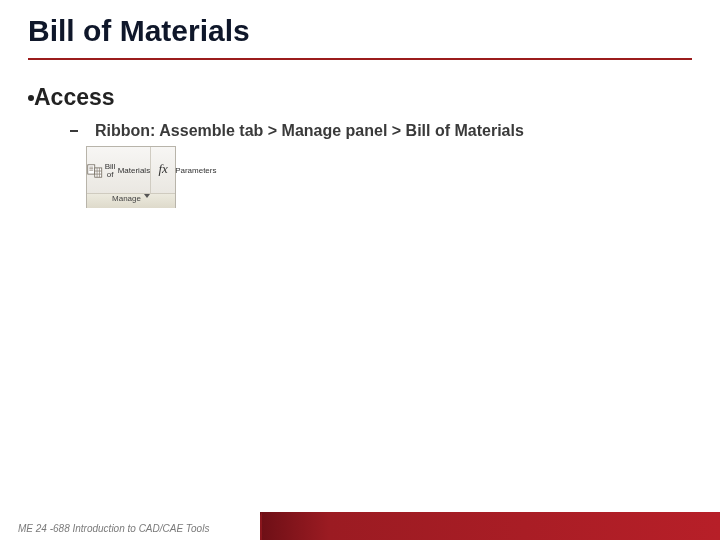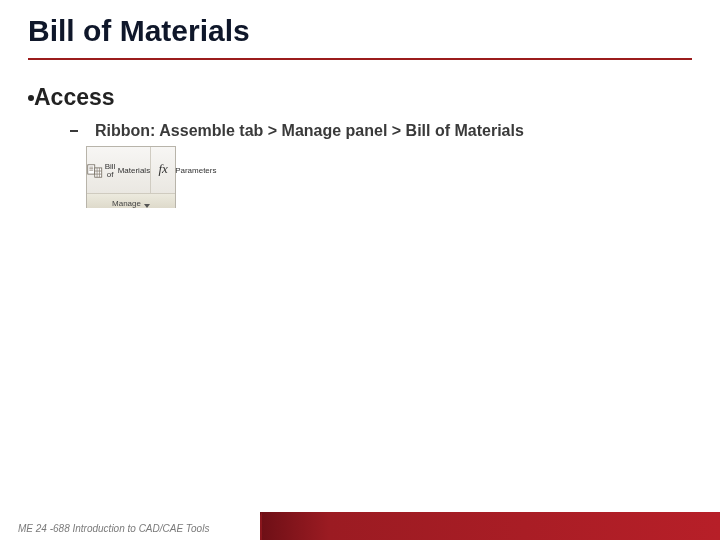--- a/index.html
+++ b/index.html
@@ -8,21 +8,21 @@
   .title { position: absolute; left: 28px; top: 14px; font-size: 30px; font-weight: bold; color: #0f172a; }
   .title-underline { position: absolute; left: 28px; top: 58px; width: 664px; height: 0; border-top: 2px solid #9b1c1c; }
   .bullet1 { position: absolute; left: 28px; top: 84px; font-size: 23px; font-weight: bold; color: #222; display: flex; align-items: center; }
   .dot { width: 6px; height: 6px; background: #222; border-radius: 50%; display: inline-block; }
   .bullet2 { position: absolute; left: 70px; top: 122px; font-size: 16px; font-weight: bold; color: #3a3a3a; display: flex; align-items: center; gap: 17px; }
   .dash { display: inline-block; width: 8px; height: 2px; background: #3a3a3a; }
   .ribbon-panel { position: absolute; left: 86px; top: 146px; width: 90px; height: 62px; background: linear-gradient(#f7f6f4, #e6e3dc); border: 1px solid #b8b4aa; font-family: "Segoe UI", Tahoma, sans-serif; }
   .ribbon-body { display: flex; height: 46px; }
   .ribbon-btn { flex: 1; display: flex; flex-direction: row; align-items: center; justify-content: flex-start; padding-top: 2px; font-size: 8px; color: #333; line-height: 1.05; text-align: center; }
   .ribbon-btn + .ribbon-btn { border-left: 1px solid #d0ccc2; }
-  .ribbon-footer { height: 15px; border-top: 1px solid #cfcbbf; background: linear-gradient(#eceade, #dedacb); font-size: 8px; color: #444; display: flex; align-items: flex-end; justify-content: center; gap: 3px; }
+  .ribbon-footer { height: 15px; border-top: 1px solid #cfcbbf; background: linear-gradient(#eceade, #dedacb); font-size: 8px; color: #444; display: flex; align-items: flex-start; justify-content: center; gap: 3px; }
   .tri { width: 0; height: 0; border-left: 3px solid transparent; border-right: 3px solid transparent; border-top: 4px solid #555; }
   .icon-bom { width: 20px; height: 18px; margin-bottom: 1px; }
   .icon-fx { width: 24px; height: 16px; margin-bottom: 2px; font-style: italic; font-family: "Times New Roman", serif; font-size: 13px; color: #333; text-align: center; }
   .footer-bar { position: absolute; left: 0; bottom: 0; width: 720px; height: 28px; }
   .footer-white { position: absolute; left: 0; bottom: 0; width: 260px; height: 28px; background: #fff; }
   .footer-red { position: absolute; left: 260px; bottom: 0; width: 460px; height: 28px; background: linear-gradient(90deg, #6d0f16 0%, #9b1b22 15%, #b71f28 100%); }
   .footer-wedge { position: absolute; left: 248px; bottom: 0; width: 0; height: 0; border-bottom: 28px solid #8a161d; border-left: 14px solid transparent; }
   .footer-text { position: absolute; left: 18px; bottom: 6px; font-size: 10px; color: #7a7a7a; font-style: italic; }
 </style>
 </head>

